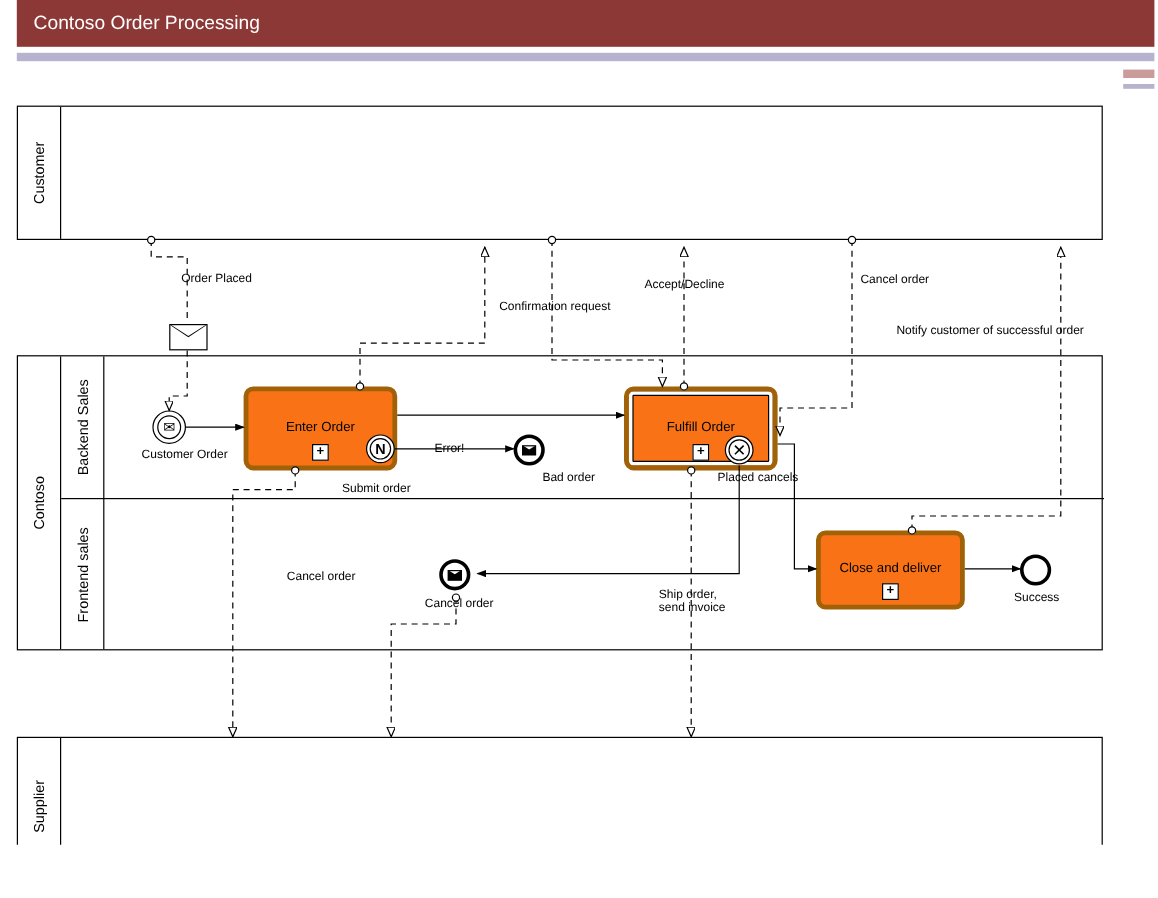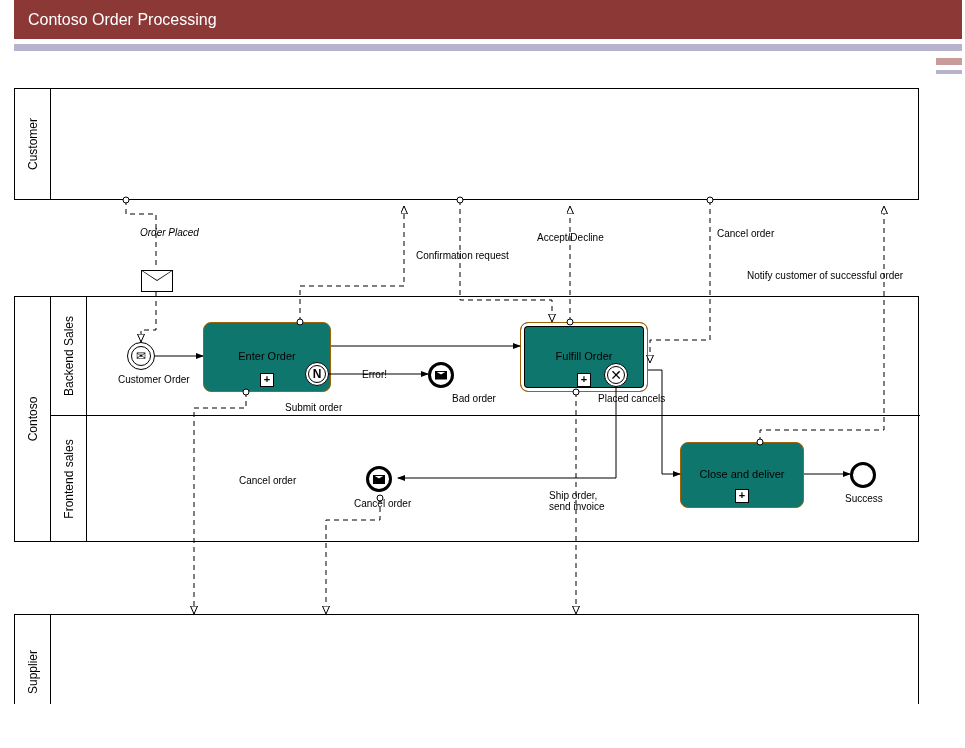--- a/index.html
+++ b/index.html
@@ -11,21 +11,21 @@
   .accent2 { position: absolute; left: 936px; top: 58px; width: 26px; height: 7px; background: #c99b9a; }
   .accent3 { position: absolute; left: 936px; top: 70px; width: 26px; height: 4px; background: #b7b3cf; }
 
   
   .pool { position: absolute; border: 1px solid #000; box-sizing: border-box; background: #fff; }
   .pool-label-cell { position: absolute; left: 0; top: 0; bottom: 0; border-right: 1px solid #000; box-sizing: border-box; }
   .vlabel { position: absolute; left: 50%; top: 50%; transform: translate(-50%, -50%) rotate(-90deg); white-space: nowrap; font-size: 12px; }
   .lane-sep { position: absolute; height: 0; border-top: 1px solid #000; }
 
   
-  .task { position: absolute; border: 1px solid #a16207; border-radius: 8px; background: #0f766e; box-sizing: border-box; }
+  .task { position: absolute; border: 4px solid #a16207; border-radius: 8px; background: #f97316; box-sizing: border-box; }
   .task.call { box-shadow: inset 0 0 0 3px #fff, inset 0 0 0 4px #000; } 
   .task .tlabel { position: absolute; left: 0; right: 0; top: 50%; transform: translateY(-60%); text-align: center; font-size: 11px; }
   .subproc { position: absolute; width: 12px; height: 12px; border: 1px solid #000; bottom: 4px; left: 50%; transform: translateX(-50%); font-size: 11px; line-height: 11px; text-align: center; font-weight: bold; background:#fff; }
 
   .boundary { position: absolute; width: 24px; height: 24px; border-radius: 50%; background: #fff; border: 1px solid #000; box-sizing: border-box; display:flex; align-items:center; justify-content:center; }
   .boundary.double::after { content:""; position:absolute; inset:2px; border:1px solid #000; border-radius:50%; }
   .boundary .glyph { font-size: 12px; line-height: 1; }
 
   
   .evt { position: absolute; border-radius: 50%; box-sizing: border-box; display:flex; align-items:center; justify-content:center; background:#fff; }
@@ -126,21 +126,21 @@
   <div class="flabel" style="left:354px; top:498px;">Cancel order</div>
 
   <div class="task" style="left:680px; top:442px; width:124px; height:66px;">
     <div class="tlabel">Close and deliver</div>
     <div class="subproc">+</div>
   </div>
 
   <div class="evt end" style="left:850px; top:462px;"></div>
   <div class="flabel" style="left:845px; top:493px;">Success</div>
 
-  <div class="flabel" style="left:140px; top:227px;font-style:italic;">Order Placed</div>
+  <div class="flabel" style="left:151px; top:227px;">Order Placed</div>
   <div class="flabel" style="left:416px; top:250px;">Confirmation request</div>
   <div class="flabel" style="left:537px; top:232px;">Accept/Decline</div>
   <div class="flabel" style="left:717px; top:228px;">Cancel order</div>
   <div class="flabel" style="left:747px; top:270px;">Notify customer of successful order</div>
   <div class="flabel" style="left:285px; top:402px;">Submit order</div>
   <div class="flabel" style="left:239px; top:475px;">Cancel order</div>
   <div class="flabel" style="left:549px; top:490px; white-space:pre; text-align:left;">Ship order,
 send invoice</div>
 
   <svg class="flows">

